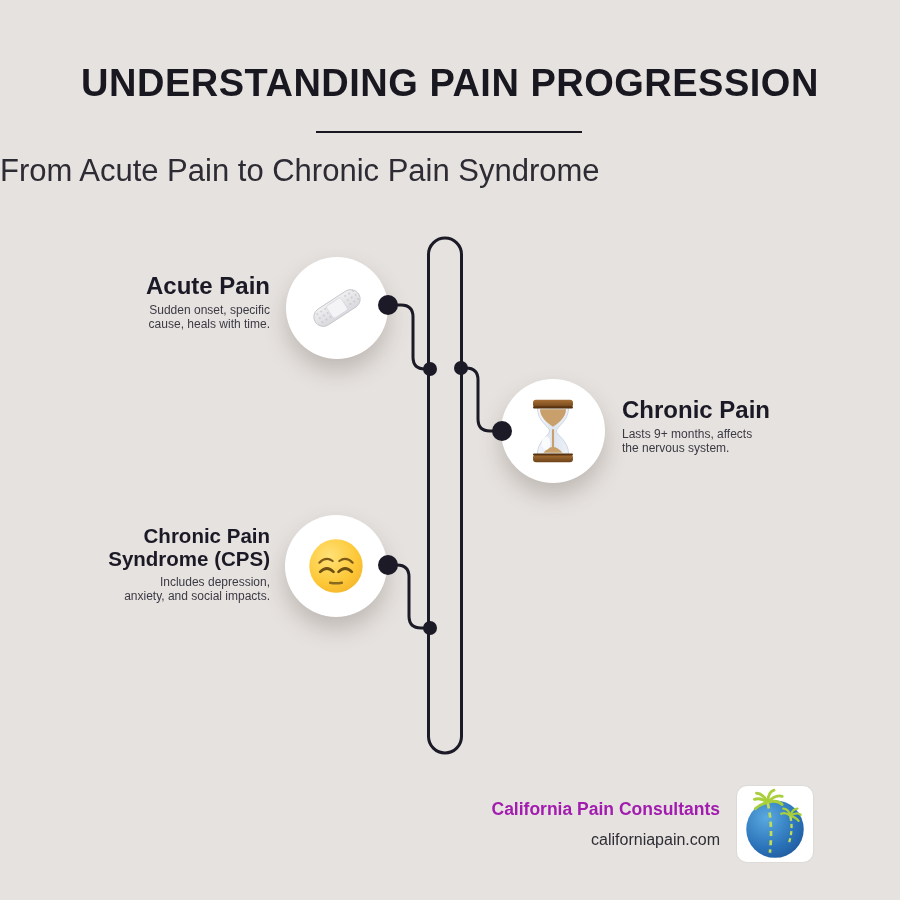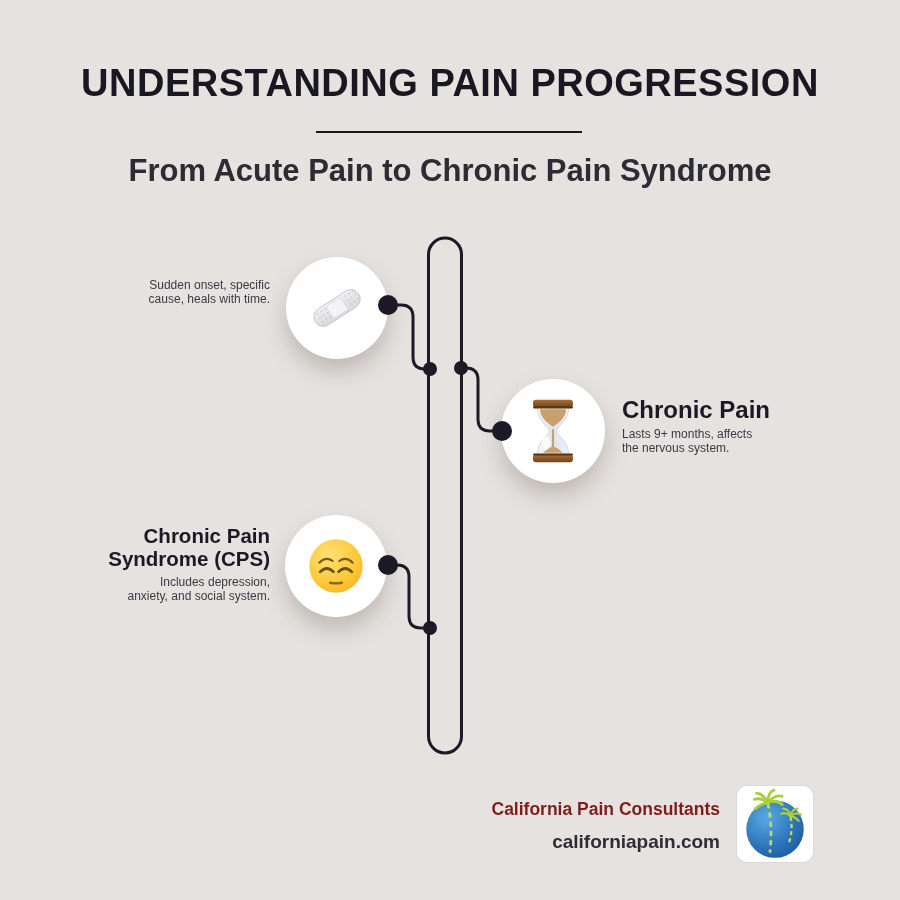--- a/index.html
+++ b/index.html
@@ -23,22 +23,21 @@
     font-size: 38px; font-weight: 700; letter-spacing: 0.5px;
     color: #19171f;
   }
   .title-divider {
     position: absolute; top: 131px; left: 316px;
     width: 266px; height: 0;
     border-top: 2.5px solid #19171f;
   }
   .page-subtitle {
     position: absolute; top: 153px; left: 0; width: 100%;
-    text-align: center;
-    font-size: 31px; font-weight: 700;
+    font-size: 31px; font-weight: 400;
     color: #2d2b33;
   }
 
   
   .layer {
     position: absolute; inset: 0;
     width: 900px; height: 900px;
     pointer-events: none;
   }
 
@@ -69,25 +68,25 @@
   }
   .t-acute   { top: 273px; right: 630px; text-align: right; }
   .t-chronic { top: 397px; left: 622px;  text-align: left;  }
   .t-cps     { top: 525px; right: 630px; text-align: right; }
   .t-cps .stage-title { font-size: 20.5px; line-height: 1.1; }
 
   
   .footer-company {
     position: absolute; top: 799px; right: 180px;
     font-size: 17.5px; font-weight: 700;
-    color: #7f1d1d; text-align: right;
+    color: #a21caf; text-align: right;
   }
   .footer-website {
     position: absolute; top: 831px; right: 180px;
-    font-size: 19px; font-weight: 700;
+    font-size: 16px; font-weight: 400;
     color: #2e2c35; text-align: right;
   }
   .footer-logo {
     position: absolute; left: 736px; top: 785px;
     width: 78px; height: 78px;
   }
 </style>
 </head>
 <body>
 
@@ -170,35 +169,36 @@
   <svg class="layer" viewBox="0 0 900 900">
     <circle cx="388" cy="305" r="10" fill="#1c1a26"></circle>
     <circle cx="430" cy="369" r="7" fill="#1c1a26"></circle>
     <circle cx="461" cy="368" r="7" fill="#1c1a26"></circle>
     <circle cx="502" cy="431" r="10" fill="#1c1a26"></circle>
     <circle cx="388" cy="565" r="10" fill="#1c1a26"></circle>
     <circle cx="430" cy="628" r="7" fill="#1c1a26"></circle>
   </svg>
 
   <div class="stage-text t-acute">
+    <h3 class="stage-title">Acute Pain</h3>
     <p class="stage-desc">Sudden onset, specific
 cause, heals with time.</p>
   </div>
 
   <div class="stage-text t-chronic">
     <h3 class="stage-title">Chronic Pain</h3>
     <p class="stage-desc">Lasts 9+ months, affects
 the nervous system.</p>
   </div>
 
   <div class="stage-text t-cps">
     <h3 class="stage-title">Chronic Pain
 Syndrome (CPS)</h3>
     <p class="stage-desc">Includes depression,
-anxiety, and social system.</p>
+anxiety, and social impacts.</p>
   </div>
 
   <div class="footer-company">California Pain Consultants</div>
   <div class="footer-website">californiapain.com</div>
 
   <svg class="footer-logo" viewBox="0 0 76 76">
     <defs>
       <radialGradient id="globe" cx="0.35" cy="0.3" r="0.9">
         <stop offset="0" stop-color="#5aa9e0"></stop>
         <stop offset="0.6" stop-color="#2a72b8"></stop>

